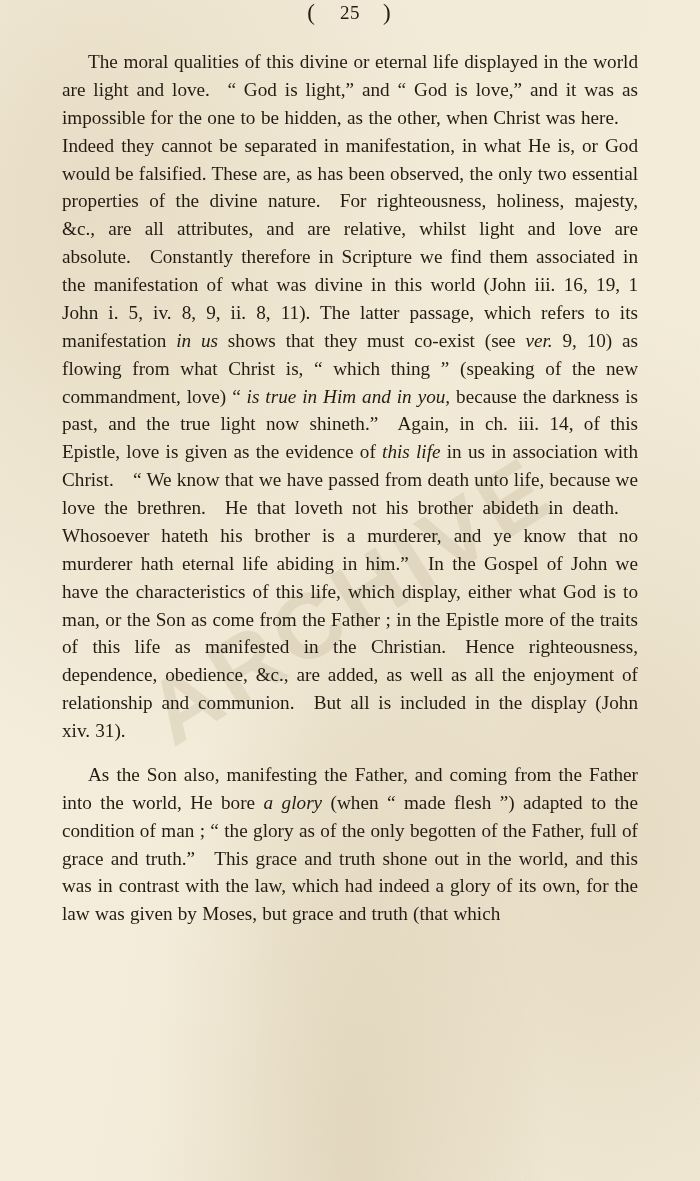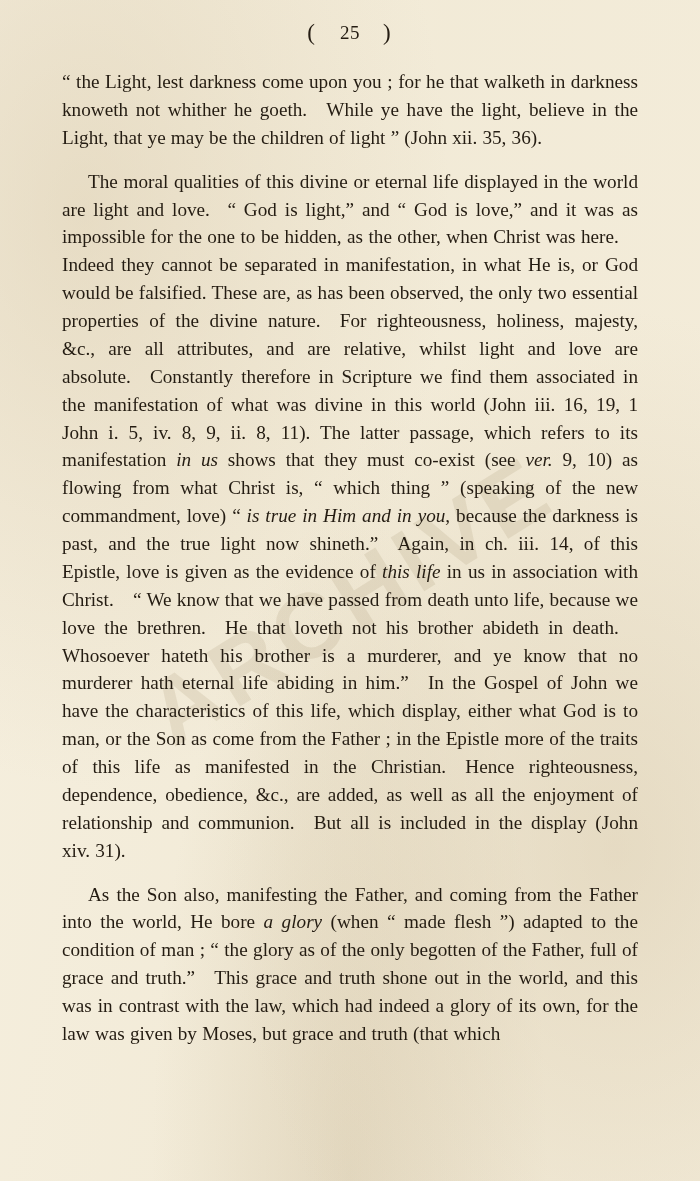--- a/index.html
+++ b/index.html
@@ -57,21 +57,20 @@
   .page {
     position: relative;
     z-index: 1;
     width: 700px;
     height: 1181px;
     box-sizing: border-box;
   }
 
   .page-header {
     text-align: center;
-    padding-top: 20px;
     font-size: 20px;
     letter-spacing: 2px;
   }
   .page-header .paren {
     font-size: 23px;
     vertical-align: -1px;
   }
   .page-number {
     display: inline-block;
     margin: 0 16px;
@@ -116,18 +115,17 @@
 
 <div class="page">
 
   <div class="page-header">
     <span class="paren">(</span>
     <span class="page-number num">25</span>
     <span class="paren">)</span>
   </div>
 
   <div class="body-text">
-    <p id="p0"><span>“ the Light, lest darkness come upon you ; for he that walketh in darkness knoweth not whither he goeth. While ye have the light, believe in the Light, that ye may be the children of light ” (John xii. 35, 36).</span></p>
     <p class="indent" id="p1"><span>The moral qualities of this divine or eternal life displayed in the world are light and love.  “ God is light,” and “ God is love,” and it was as impossible for the one to be hidden, as the other, when Christ was here. Indeed they cannot be separated in manifestation, in what He is, or God would be falsified. These are, as has been observed, the only two essential properties of the divine nature. For righteousness, holiness, majesty, &amp;c., are all attributes, and are relative, whilst light and love are absolute. Constantly therefore in Scripture we find them associated in the manifestation of what was divine in this world (John iii. 16, 19, 1 John i. 5, iv. 8, 9, ii. 8, 11). The latter passage, which refers to its manifestation </span><span class="it">in us</span><span> shows that they must co-exist (see </span><span class="it">ver.</span><span> 9, 10) as flowing from what Christ is, “ which thing ” (speaking of the new commandment, love) “ </span><span class="it">is true in Him and in you,</span><span> because the darkness is past, and the true light now shineth.” Again, in ch. iii. 14, of this Epistle, love is given as the evidence of </span><span class="it">this life</span><span> in us in association with Christ. “ We know that we have passed from death unto life, because we love the brethren. He that loveth not his brother abideth in death. Whosoever hateth his brother is a murderer, and ye know that no murderer hath eternal life abiding in him.” In the Gospel of John we have the characteristics of this life, which display, either what God is to man, or the Son as come from the Father ; in the Epistle more of the traits of this life as manifested in the Christian. Hence righteousness, dependence, obedience, &amp;c., are added, as well as all the enjoyment of relationship and communion. But all is included in the display (John xiv. 31).</span></p>
     <p class="indent" id="p2"><span>As the Son also, manifesting the Father, and coming from the Father into the world, He bore </span><span class="it">a glory</span><span> (when “ made flesh ”) adapted to the condition of man ; “ the glory as of the only begotten of the Father, full of grace and truth.” This grace and truth shone out in the world, and this was in contrast with the law, which had indeed a glory of its own, for the law was given by Moses, but grace and truth (that which</span></p>
   </div>
 
 </div>
 
 </body></html>

